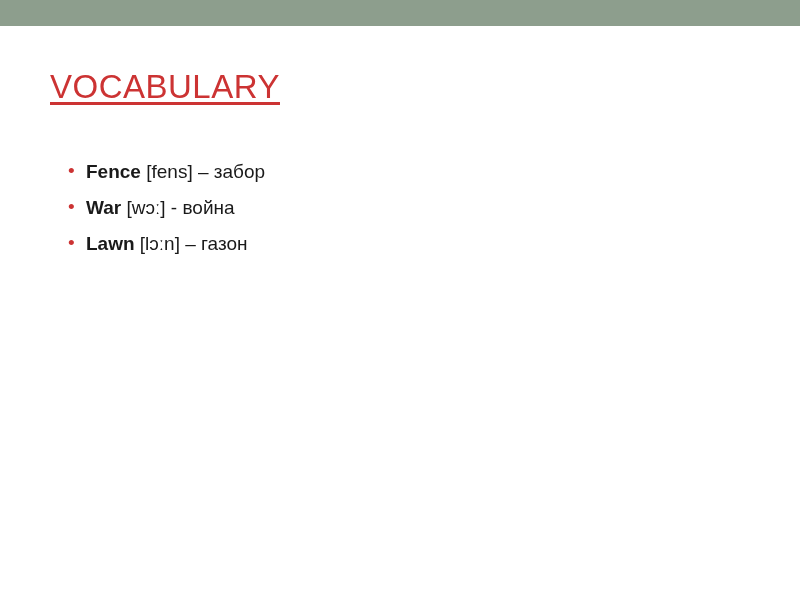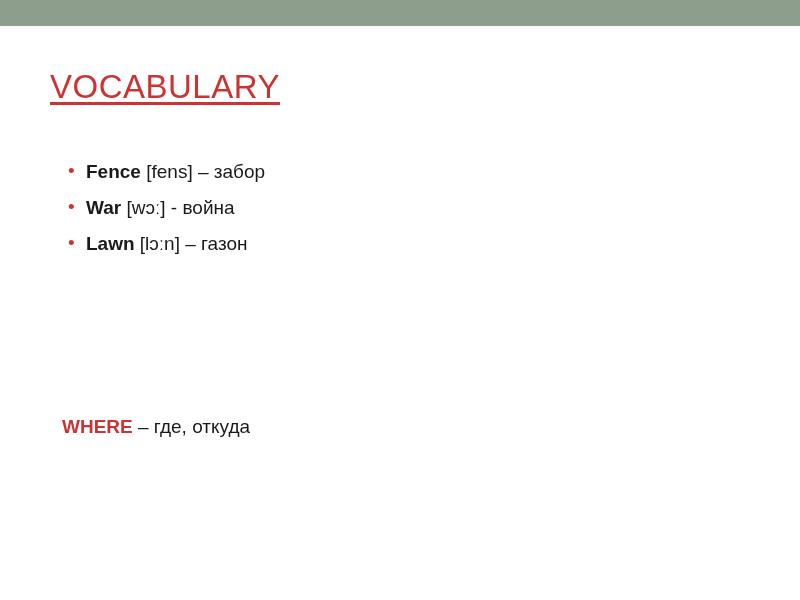--- a/index.html
+++ b/index.html
@@ -134,20 +134,16 @@
       </li>
       <li>
         <span class="w-term">Lawn</span>
         <span class="w-ipa">[lɔːn]</span>
         <span class="w-sep">–</span>
         <span class="w-trans">газон</span>
       </li>
     </ul>
 
     <div class="q-block">
-      <div class="q-line">
-        <span class="q-word">WHERE</span>
-        <span class="q-rest">– где, откуда</span>
-      </div>
     </div>
 
   </div>
 </div>
 
 </body></html>

